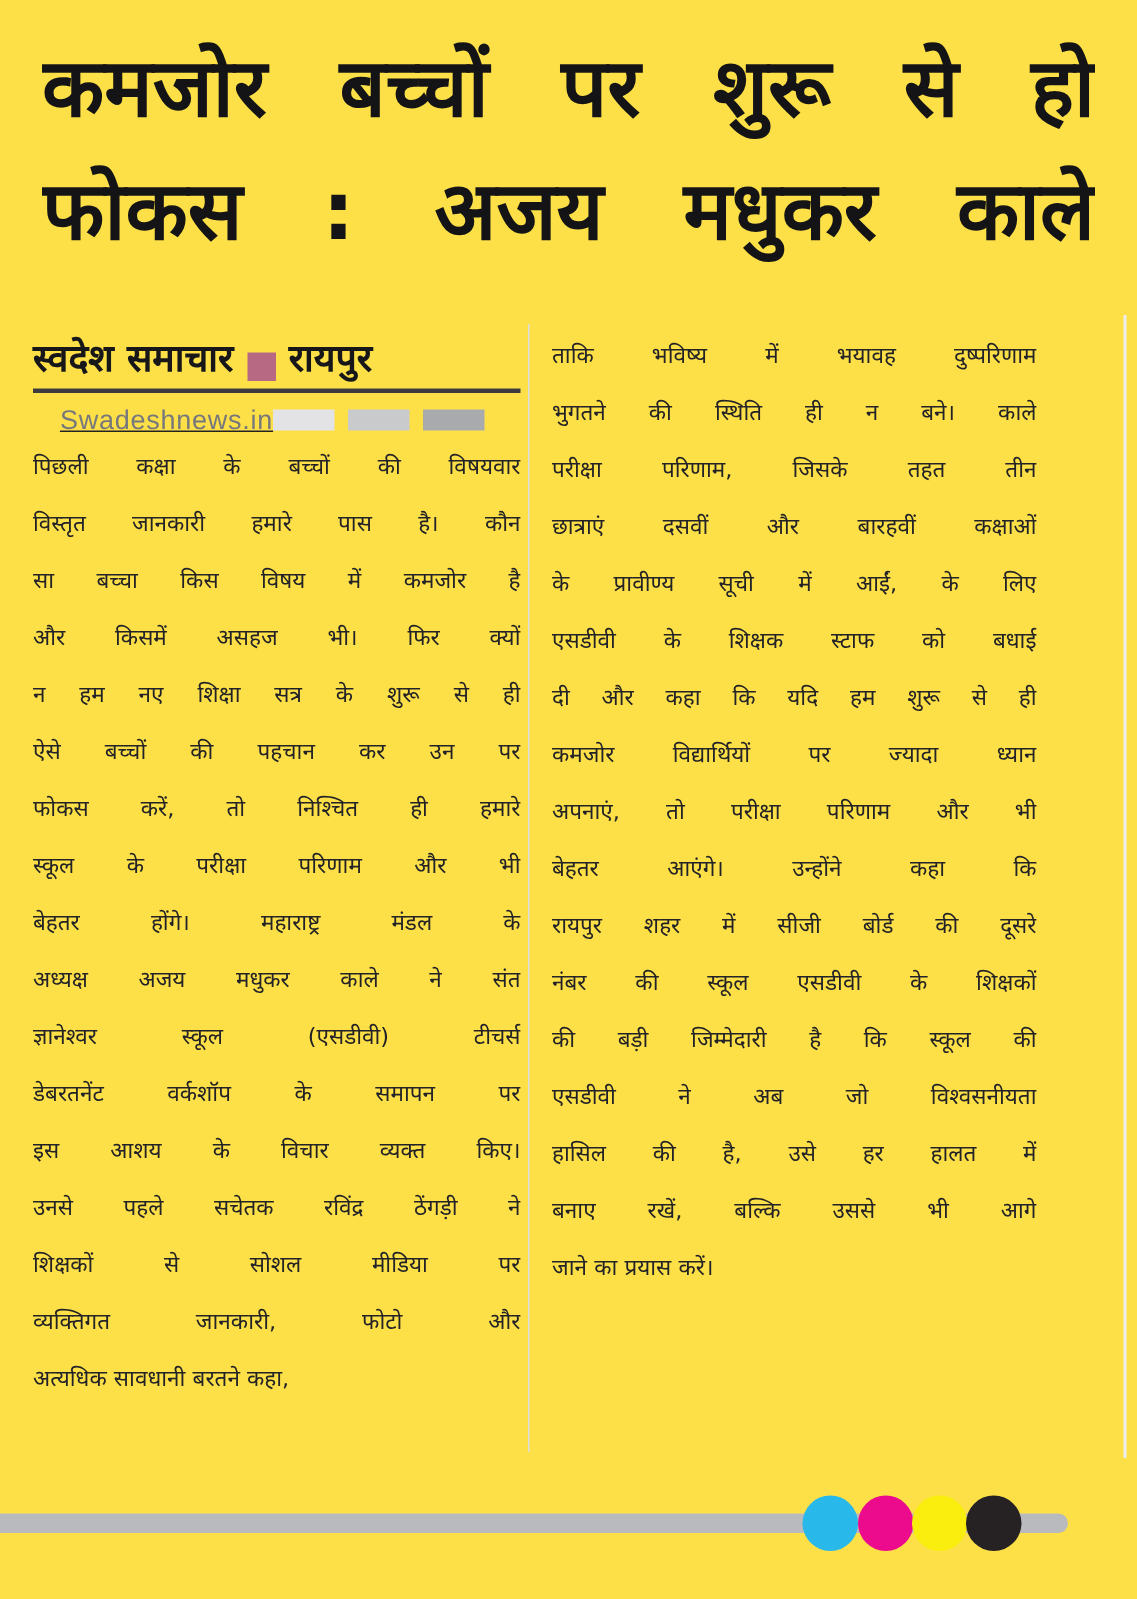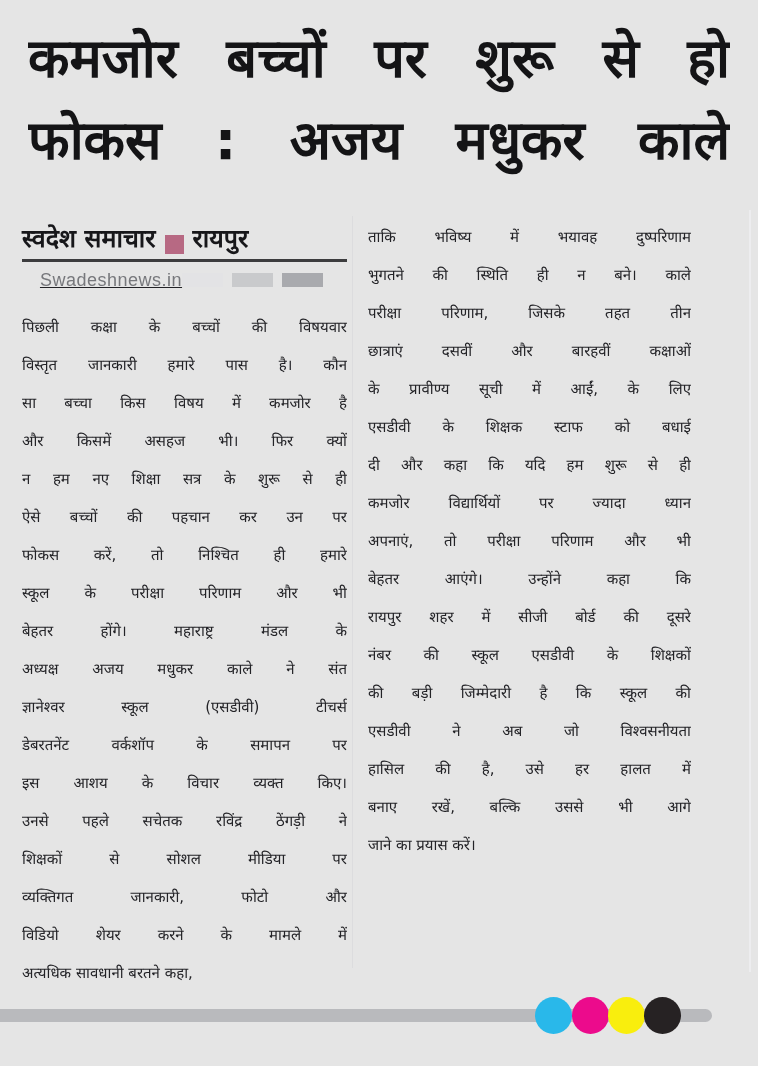--- a/index.html
+++ b/index.html
@@ -1,38 +1,38 @@
 <!DOCTYPE html>
 <html><head>
 <meta charset="utf-8">
 <style>
   html,body { margin:0; padding:0; background:#ffffff; }
   .page {
-    position:relative; width:758px; height:1066px; background:#e5e5e5;
+    position:relative; width:758px; height:1066px; background:#fde047;
     overflow:hidden; font-family:"DejaVu Sans", sans-serif; color:#222226;
   }
 
   
   .headline { position:absolute; left:28px; top:18px; width:702px; }
   .hline {
     font-size:54px; font-weight:700; line-height:82px; color:#141416;
     white-space:nowrap; overflow:hidden; text-align:justify; text-align-last:justify;
   }
 
   
   .col-left { position:absolute; left:22px; top:220px; width:325px; }
   .byline { display:flex; align-items:flex-end; gap:9px; font-weight:700; font-size:25px; color:#17171a; height:34px; }
   .byline-square { width:19px; height:19px; flex:0 0 auto; }
   .rule { height:3px; background:#3c3c3e; margin-top:5px; }
   .wm-row { display:flex; align-items:center; justify-content:center; margin-top:9px; height:18px;text-decoration:underline; }
   .wm-text { font-family:"Liberation Sans", sans-serif; font-size:18px; color:#77787c; letter-spacing:0.5px; }
   .swatches { display:flex; gap:9px; padding-right:6px; }
   .swatch { width:41px; height:14px; }
 
-  .body-lines { margin-top:19px; }
+  .body-lines { margin-top:3px; }
   .bline {
     font-size:15px; line-height:38px; height:38px; color:#232327;
     white-space:nowrap; overflow:hidden; text-align:justify; text-align-last:justify;
   }
   .bline.lastline { text-align-last:left; }
 
   
   .col-right { position:absolute; left:368px; top:218px; width:323px; }
 
   
@@ -82,21 +82,20 @@
       <div class="bline">फोकस करें, तो निश्चित ही हमारे</div>
       <div class="bline">स्कूल के परीक्षा परिणाम और भी</div>
       <div class="bline">बेहतर होंगे। महाराष्ट्र मंडल के</div>
       <div class="bline">अध्यक्ष अजय मधुकर काले ने संत</div>
       <div class="bline">ज्ञानेश्वर स्कूल (एसडीवी) टीचर्स</div>
       <div class="bline">डेबरतनेंट वर्कशॉप के समापन पर</div>
       <div class="bline">इस आशय के विचार व्यक्त किए।</div>
       <div class="bline">उनसे पहले सचेतक रविंद्र ठेंगड़ी ने</div>
       <div class="bline">शिक्षकों से सोशल मीडिया पर</div>
       <div class="bline">व्यक्तिगत जानकारी, फोटो और</div>
-      <div class="bline">विडियो शेयर करने के मामले में</div>
       <div class="bline lastline">अत्यधिक सावधानी बरतने कहा,</div>
     </div>
   </div>
 
   <div class="col-right">
     <div class="bline">ताकि भविष्य में भयावह दुष्परिणाम</div>
     <div class="bline">भुगतने की स्थिति ही न बने। काले</div>
     <div class="bline">परीक्षा परिणाम, जिसके तहत तीन</div>
     <div class="bline">छात्राएं दसवीं और बारहवीं कक्षाओं</div>
     <div class="bline">के प्रावीण्य सूची में आईं, के लिए</div>

